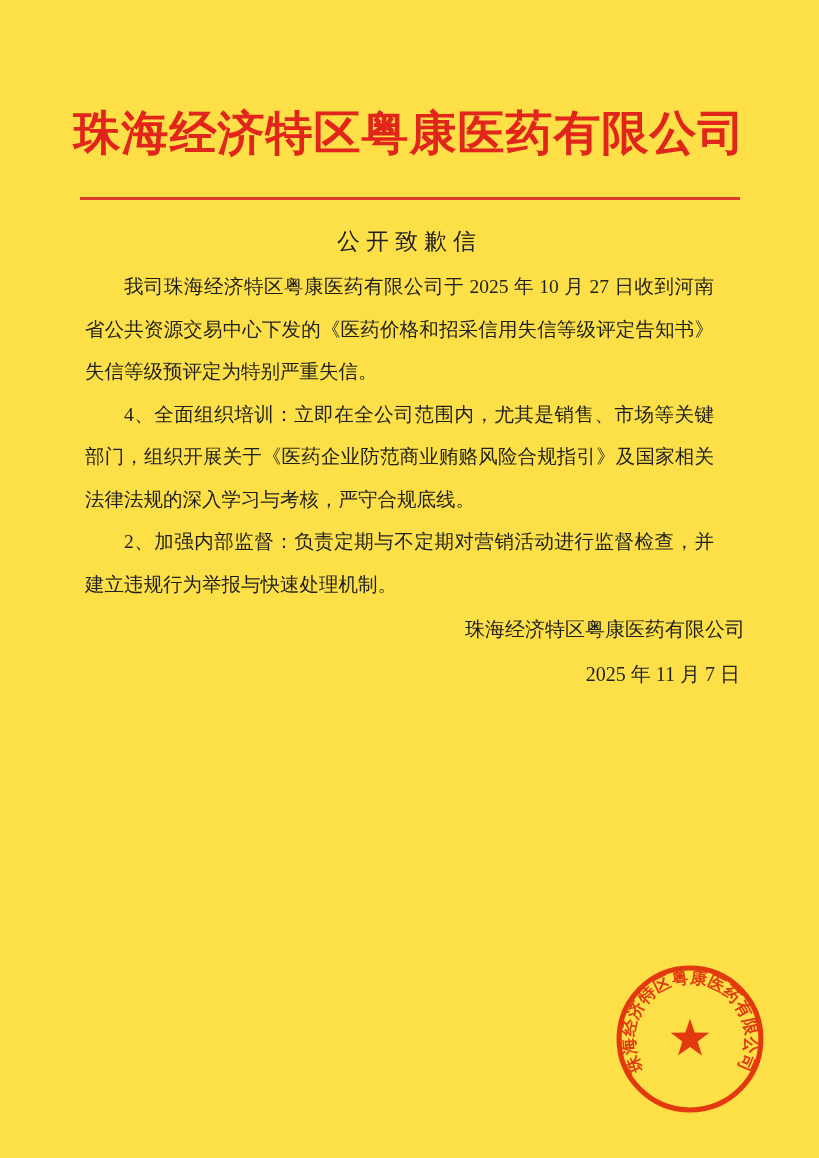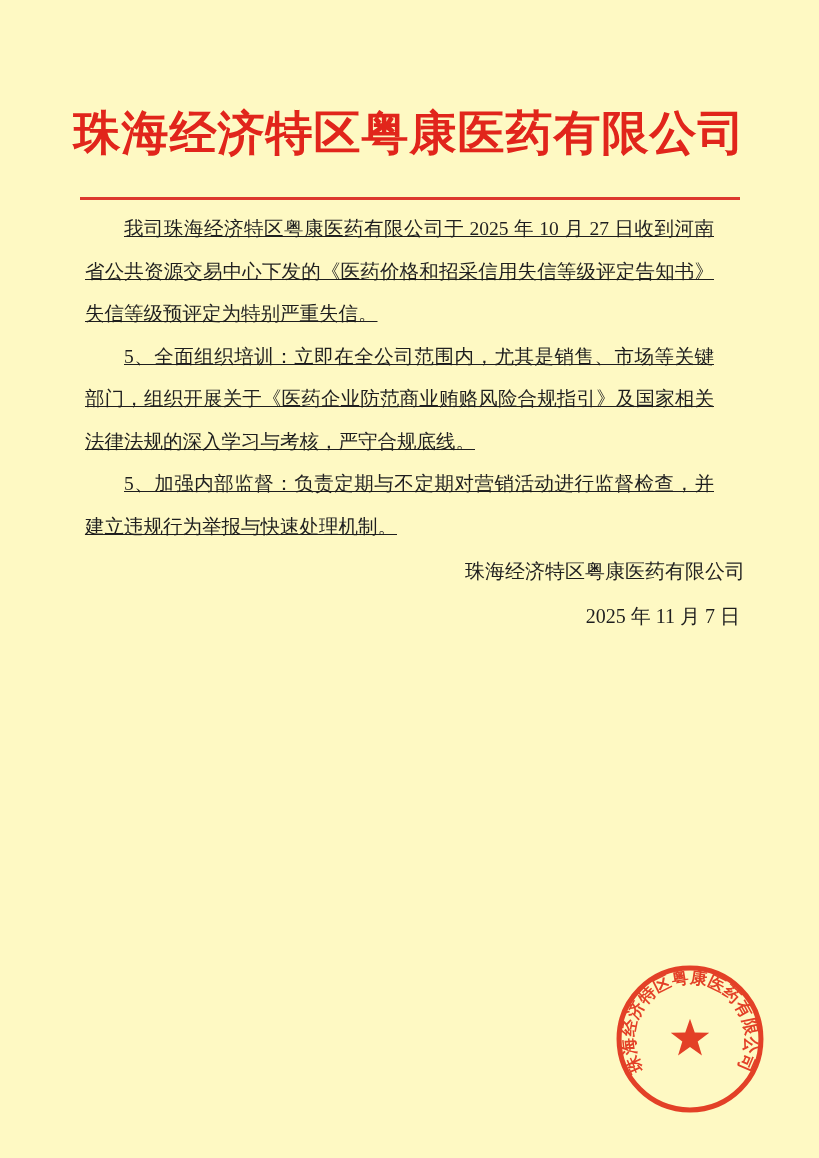--- a/index.html
+++ b/index.html
@@ -1,20 +1,20 @@
 <!DOCTYPE html>
 <html style="--title_red: #e1251b; --divider_red: #dd3a2e; --seal_red: #e23120; --body_text: #1f1f1f;"><head>
 <meta charset="utf-8">
 <style>
   html, body { margin: 0; padding: 0; background: #ffffff; }
   .page {
     position: relative;
     width: 819px;
     height: 1158px;
-    background: #fef9c3;
+    background: #fde047;
     overflow: hidden;
     font-family: "Liberation Serif", "DejaVu Serif", serif;
     color: var(--body_text, #1f1f1f);
   }
   .company-title {
     margin: 0;
     padding-top: 102px;
     text-align: center;
     font-size: 47px;
     line-height: 62px;
@@ -39,21 +39,20 @@
     letter-spacing: 6px;
     color: var(--body_text, #1f1f1f);
   }
   .letter-body {
     margin-top: 8px;
     padding: 0 105px 0 85px;
     font-size: 19.5px;
     line-height: 42.5px;
     text-align: justify;
     text-justify: inter-ideograph;
-    text-decoration: underline;
   }
   .letter-body p {
     margin: 0;
     text-indent: 2em;
   }
   .signature {
     margin-top: 1px;
     padding-right: 74px;
     text-align: right;
     font-size: 20px;
@@ -85,25 +84,26 @@
 </style>
 </head>
 <body>
 
 <div class="page">
 
   <h1 class="company-title">珠海经济特区粤康医药有限公司</h1>
 
   <div class="divider"></div>
 
+  <h2 class="doc-title">公开致歉信</h2>
 
   <div class="letter-body">
     <p>我司珠海经济特区粤康医药有限公司于 2025 年 10 月 27 日收到河南省公共资源交易中心下发的《医药价格和招采信用失信等级评定告知书》失信等级预评定为特别严重失信。</p>
-    <p>5、全面组织培训：立即在全公司范围内，尤其是销售、市场等关键部门，组织开展关于《医药企业防范商业贿赂风险合规指引》及国家相关法律法规的深入学习与考核，严守合规底线。</p>
-    <p>5、加强内部监督：负责定期与不定期对营销活动进行监督检查，并建立违规行为举报与快速处理机制。</p>
+    <p>4、全面组织培训：立即在全公司范围内，尤其是销售、市场等关键部门，组织开展关于《医药企业防范商业贿赂风险合规指引》及国家相关法律法规的深入学习与考核，严守合规底线。</p>
+    <p>2、加强内部监督：负责定期与不定期对营销活动进行监督检查，并建立违规行为举报与快速处理机制。</p>
   </div>
 
   <div class="signature">珠海经济特区粤康医药有限公司</div>
 
   <div class="sign-date">2025 年 11 月 7 日</div>
 
   <svg class="seal" viewBox="0 0 150 150" xmlns="http://www.w3.org/2000/svg">
     <defs>
       <path id="sealArc" fill="none" d="M 28.9 105 A 55 55 0 1 1 121.1 105"></path>
     </defs>

